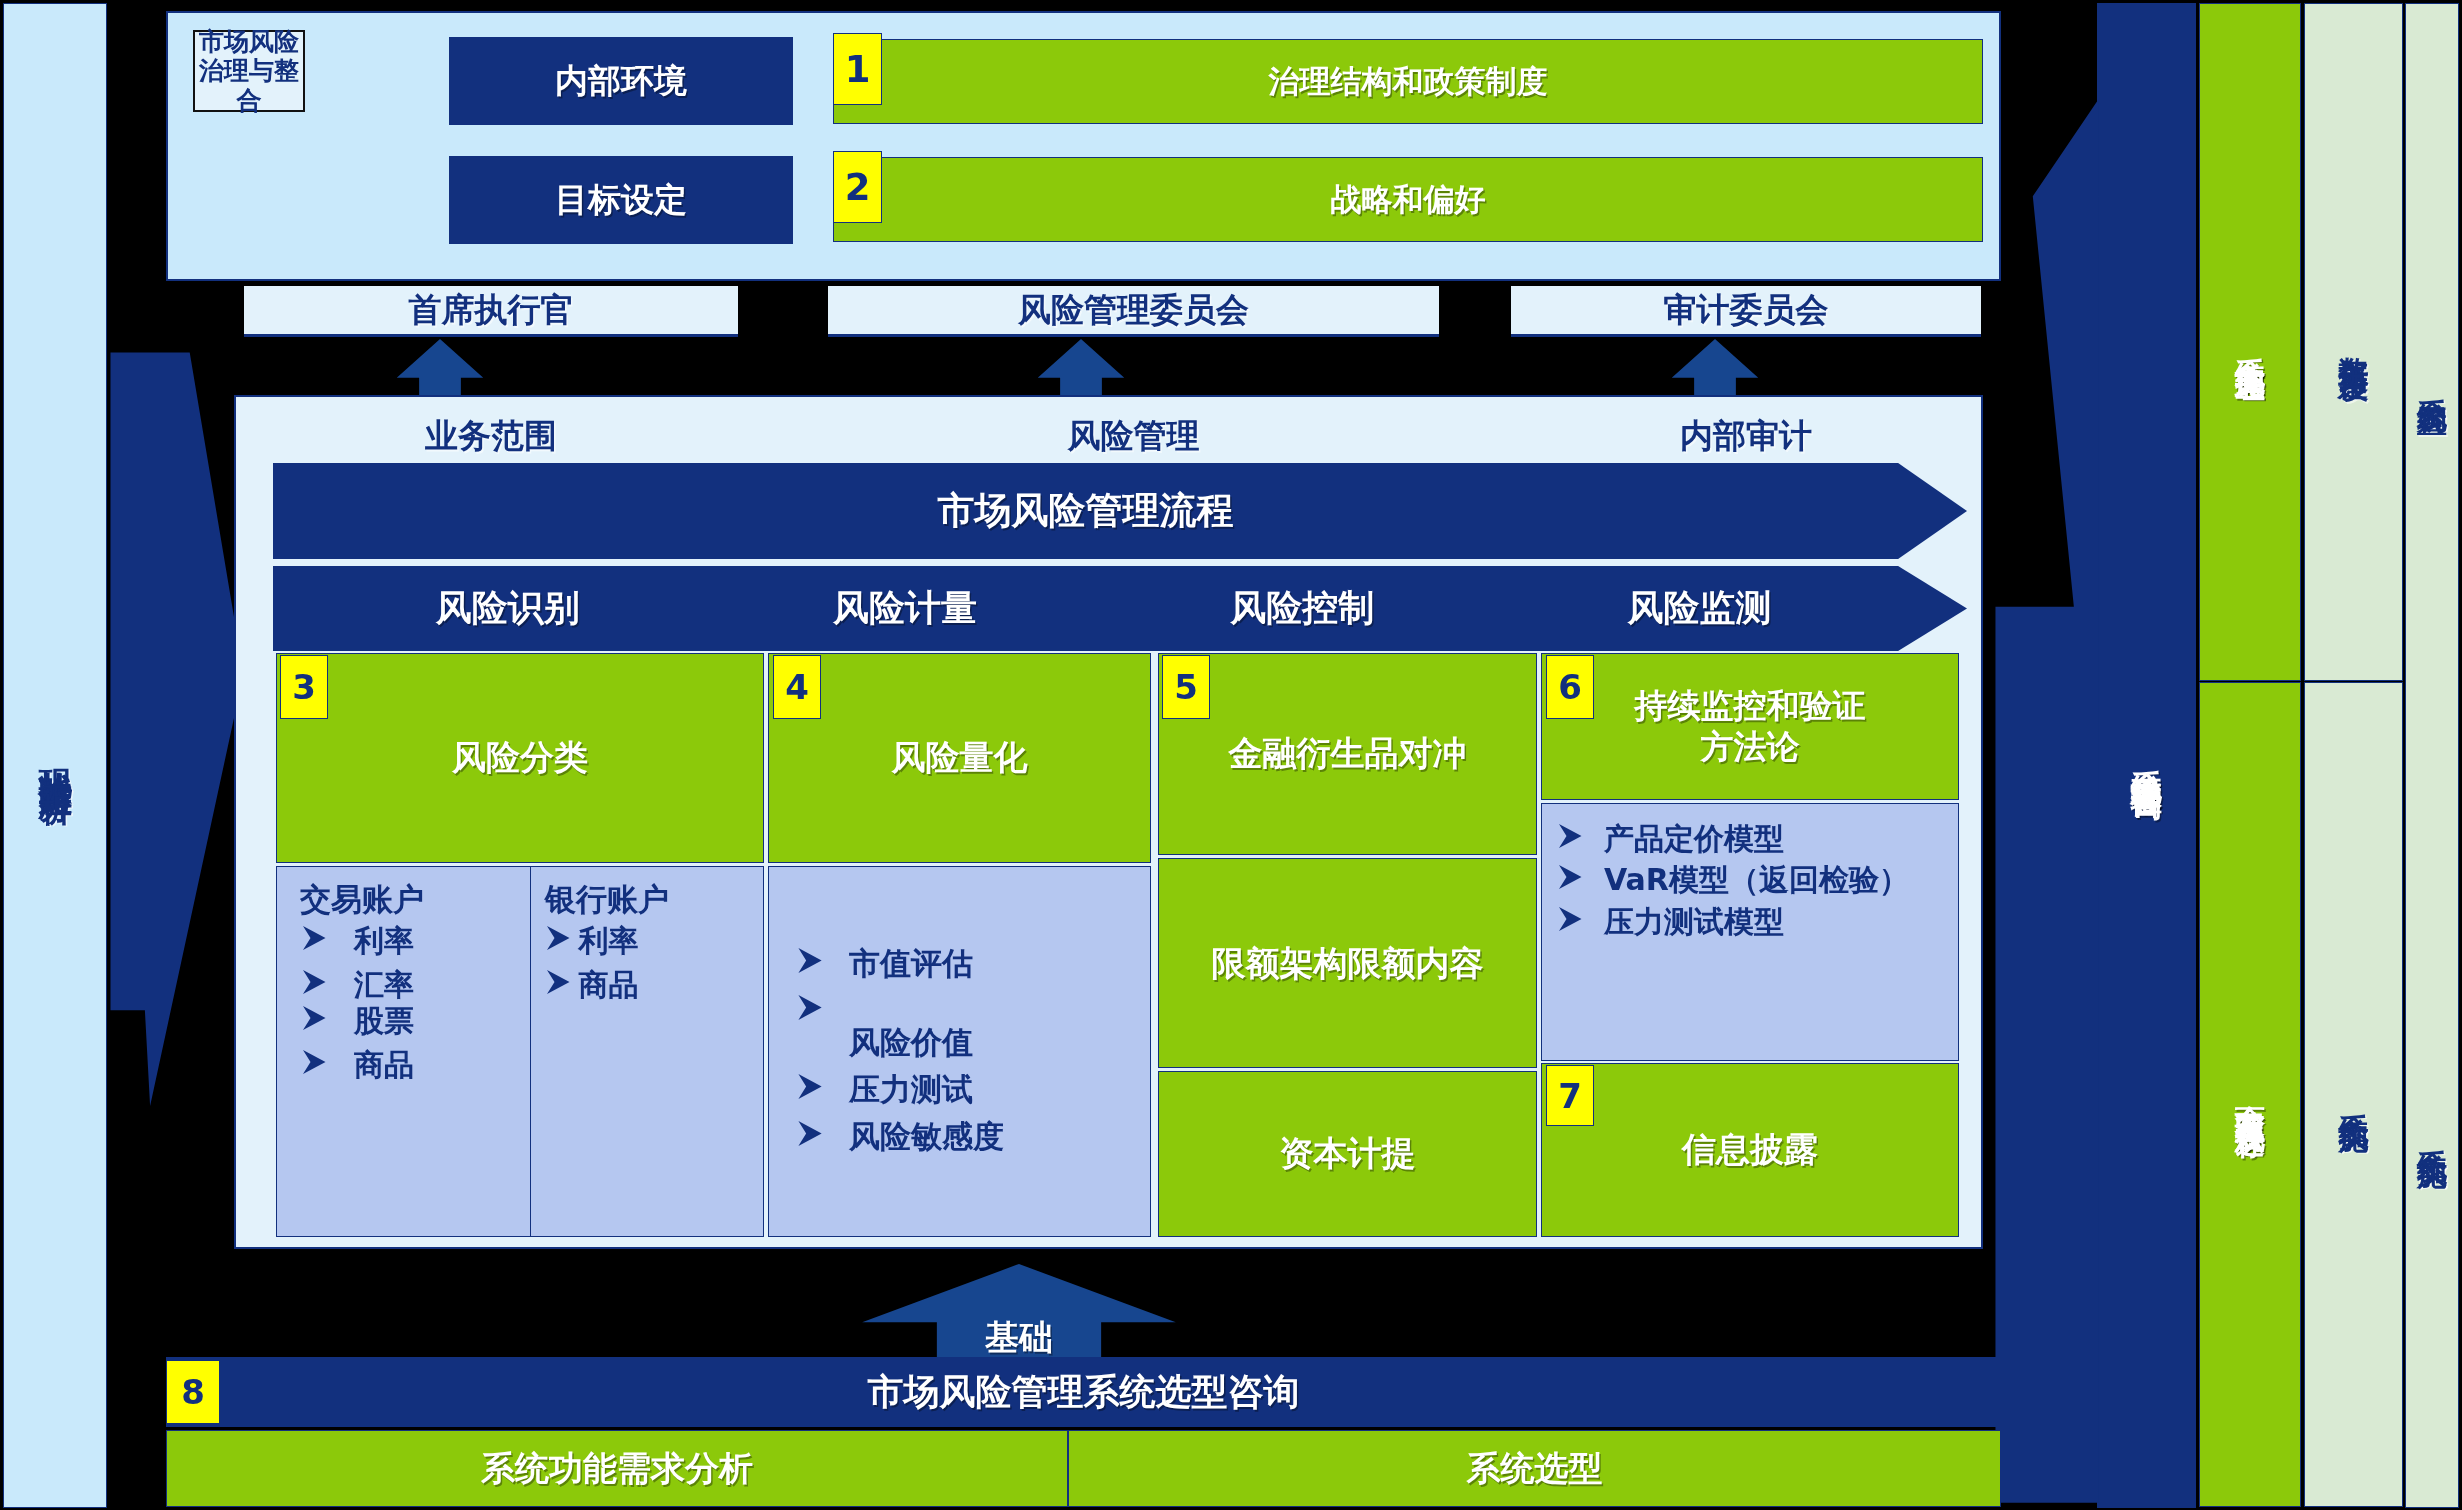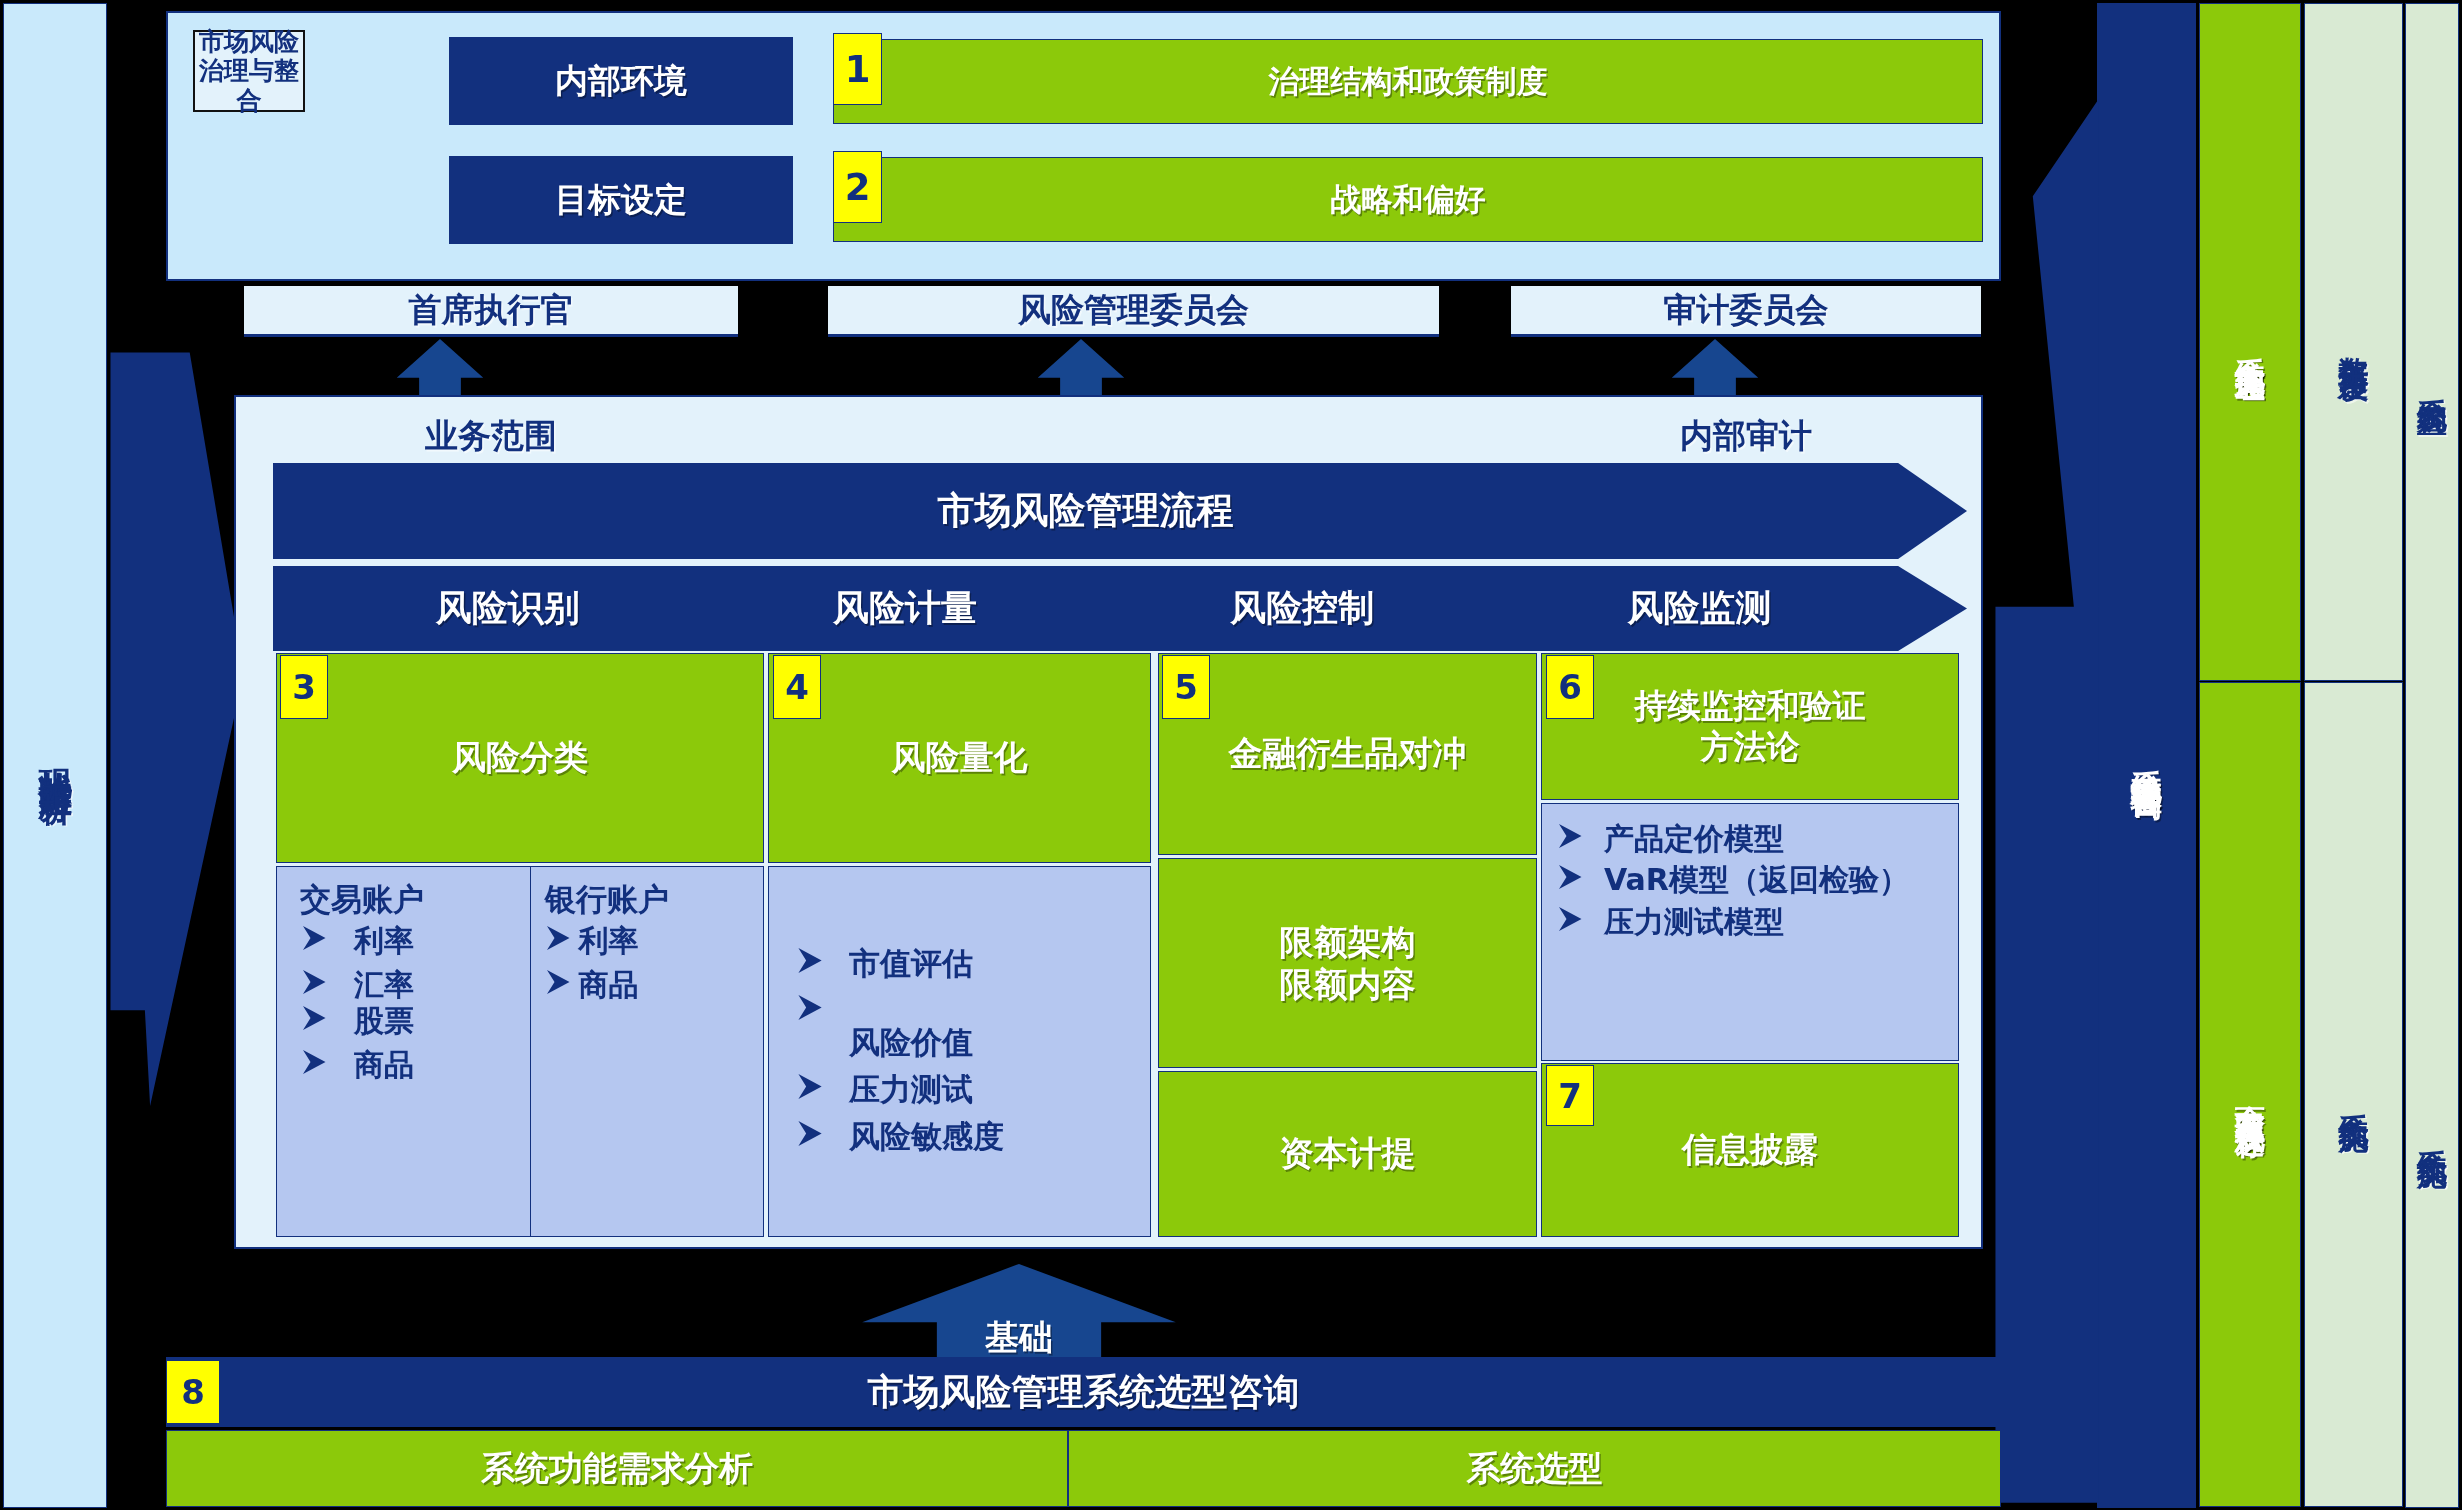--- a/index.html
+++ b/index.html
@@ -105,20 +105,21 @@
   <svg class="abs" style="left:1036px;top:339px;width:90px;height:82px;" viewBox="0 0 120 110">
     <polygon points="60,0 118,52 88,52 88,110 32,110 32,52 2,52" fill="#17468f"></polygon>
   </svg>
   <svg class="abs" style="left:1670px;top:339px;width:90px;height:82px;" viewBox="0 0 120 110">
     <polygon points="60,0 118,52 88,52 88,110 32,110 32,52 2,52" fill="#17468f"></polygon>
   </svg>
 
   <div class="abs panel-lightest bd-navy" style="left:234px;top:395px;width:1749px;height:854px;"></div>
 
   <div class="abs ctr navy-text embn" style="left:244px;top:410px;width:494px;height:52px;font-size:33px;font-weight:bold;">业务范围</div>
+  <div class="abs ctr navy-text embn" style="left:828px;top:410px;width:611px;height:52px;font-size:33px;font-weight:bold;">风险管理</div>
   <div class="abs ctr navy-text embn" style="left:1511px;top:410px;width:470px;height:52px;font-size:33px;font-weight:bold;">内部审计</div>
 
   <svg class="abs" style="left:273px;top:463px;width:1694px;height:96px;" viewBox="0 0 2262 128" preserveAspectRatio="none">
     <polygon points="0,0 2170,0 2262,64 2170,128 0,128" fill="#12307e"></polygon>
   </svg>
   <div class="abs ctr white-text emb" style="left:273px;top:463px;width:1625px;height:96px;font-size:37px;font-weight:bold;">市场风险管理流程</div>
 
   <svg class="abs" style="left:273px;top:566px;width:1694px;height:85px;" viewBox="0 0 2262 114" preserveAspectRatio="none">
     <polygon points="0,0 2170,0 2262,57 2170,114 0,114" fill="#12307e"></polygon>
   </svg>
@@ -225,21 +226,21 @@
             <polygon points="4,4 34,20 4,36 14,20" fill="#12307e"></polygon>
           </svg>
       </span>
       <span style="margin-left:18px;">风险敏感度</span>
     </li>
   </ul>
 
   <div class="abs green bd-navy-thin ctr white-text emb" style="left:1158px;top:653px;width:379px;height:202px;font-size:34px;font-weight:bold;">金融衍生品对冲</div>
   <div class="abs yellow ctr navy-text" style="left:1162px;top:655px;width:48px;height:64px;border:1.5px solid #12307e;font-size:34px;font-weight:bold;">5</div>
 
-  <div class="abs green bd-navy-thin ctr" style="left:1158px;top:858px;width:379px;height:210px;flex-direction:column;">
+  <div class="abs green bd-navy-thin ctr" style="left:1158px;top:858px;width:379px;height:210px;flex-direction:row;">
     <div class="white-text emb" style="font-size:34px;font-weight:bold;line-height:1.25;">限额架构</div>
     <div class="white-text emb" style="font-size:34px;font-weight:bold;line-height:1.25;">限额内容</div>
   </div>
 
   <div class="abs green bd-navy-thin ctr white-text emb" style="left:1158px;top:1071px;width:379px;height:166px;font-size:34px;font-weight:bold;">资本计提</div>
 
   <div class="abs green bd-navy-thin ctr" style="left:1541px;top:653px;width:418px;height:147px;flex-direction:column;">
     <div class="white-text emb" style="font-size:33px;font-weight:bold;line-height:1.22;">持续监控和验证</div>
     <div class="white-text emb" style="font-size:33px;font-weight:bold;line-height:1.22;">方法论</div>
   </div>

